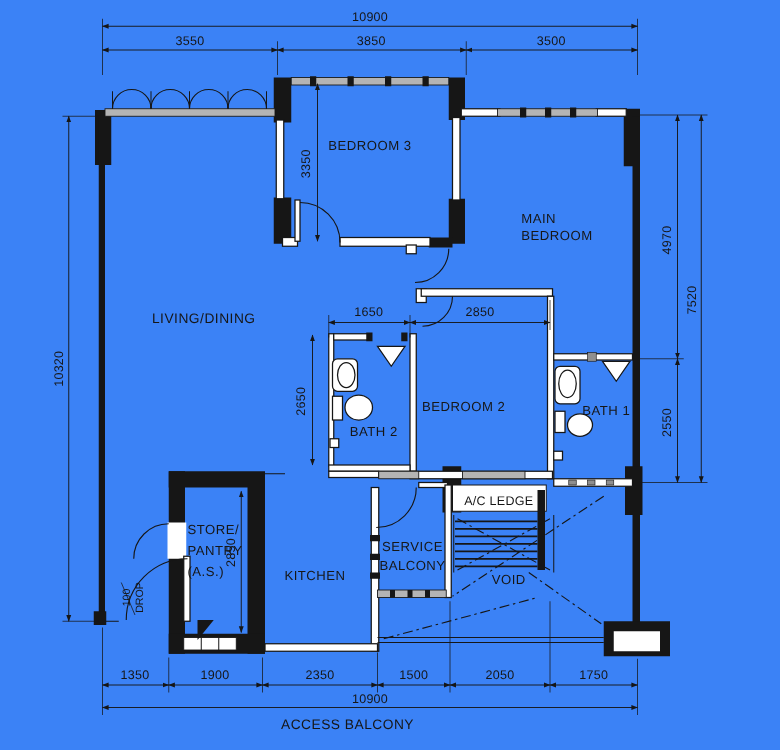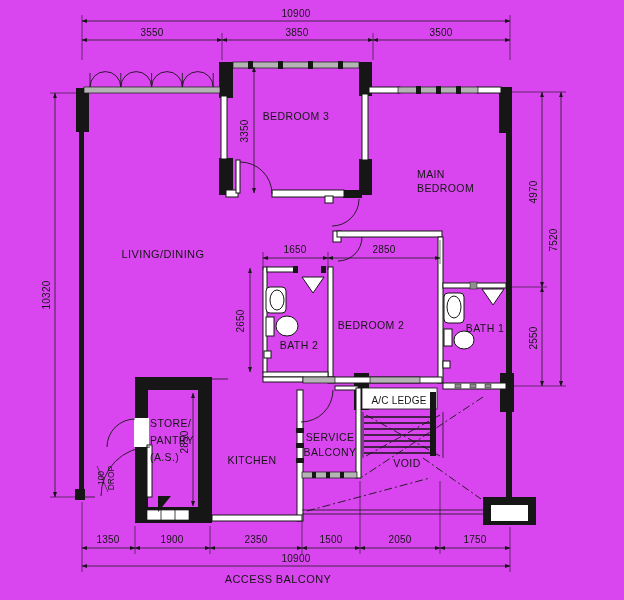--- a/index.html
+++ b/index.html
@@ -1,16 +1,16 @@
 <!DOCTYPE html>
 <html><head>
 <meta charset="utf-8">
 <style>
   html,body{margin:0;padding:0;background:#ffffff;}
-  .stage{position:relative;width:624px;height:600px;background:#d946ef;overflow:hidden;}
+  .stage{position:relative;width:624px;height:600px;background:#3b82f6;overflow:hidden;}
   svg{display:block;}
   text{font-family:"Liberation Sans","DejaVu Sans",sans-serif;fill:#161616;}
   .room{font-size:10.5px;letter-spacing:.4px;}
   .room-big{font-size:11px;letter-spacing:.4px;}
   .dim{font-size:10px;letter-spacing:.2px;}
   .dim-sm{font-size:8.5px;}
   .wallb{fill:#161616;stroke:none;}
   .wallt{fill:#ffffff;stroke:#161616;stroke-width:1;}
   .win{fill:#b4b4b4;stroke:#161616;stroke-width:.7;}
   .mull{fill:#161616;}

